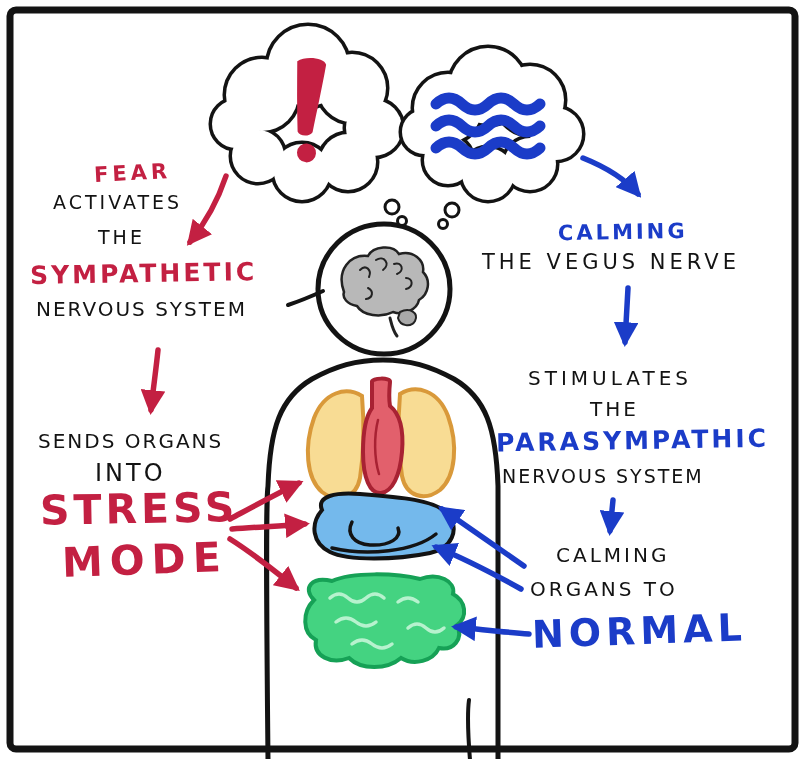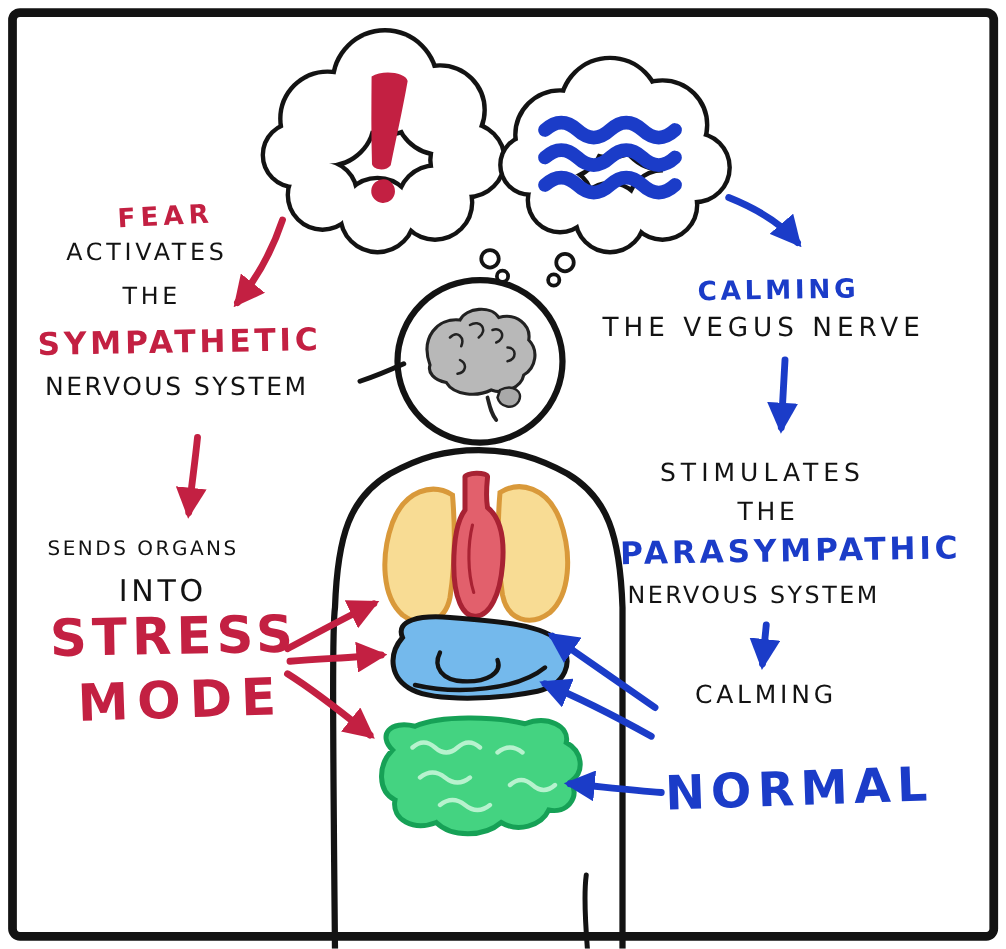--- a/index.html
+++ b/index.html
@@ -152,27 +152,28 @@
     </g>
 
     <rect x="10" y="10" width="785" height="739" rx="6" fill="none" style="stroke:var(--ink)" stroke-width="7"></rect>
   </svg>
 
   <div class="lbl accent-red" style="left:94px;top:163px;font-size:21px;letter-spacing:4px;transform:rotate(-3deg)">FEAR</div>
   <div class="lbl" style="left:53px;top:193px;font-size:19px">ACTIVATES</div>
   <div class="lbl" style="left:98px;top:228px;font-size:19px">THE</div>
   <div class="lbl accent-red" style="left:30px;top:261px;font-size:25px;transform:rotate(-1deg)">SYMPATHETIC</div>
   <div class="lbl" style="left:36px;top:299px;font-size:20px;letter-spacing:2px">NERVOUS SYSTEM</div>
-  <div class="lbl" style="left:38px;top:431px;font-size:16px;letter-spacing:2px">SENDS ORGANS</div>
+  <div class="lbl" style="left:38px;top:431px;font-size:20px;letter-spacing:2px">SENDS ORGANS</div>
   <div class="lbl" style="left:95px;top:461px;font-size:24px">INTO</div>
   <div class="lbl accent-red" style="left:40px;top:489px;font-size:41px;letter-spacing:4px;transform:rotate(-1deg)">STRESS</div>
   <div class="lbl accent-red" style="left:62px;top:540px;font-size:41px;letter-spacing:7px;transform:rotate(-2deg)">MODE</div>
 
   <div class="lbl accent-blue" style="left:558px;top:222px;font-size:21px;transform:rotate(-1deg)">CALMING</div>
   <div class="lbl" style="left:482px;top:252px;font-size:21px;letter-spacing:4px">THE VEGUS NERVE</div>
   <div class="lbl" style="left:528px;top:368px;font-size:20px;letter-spacing:4px">STIMULATES</div>
   <div class="lbl" style="left:590px;top:399px;font-size:20px">THE</div>
   <div class="lbl accent-blue" style="left:496px;top:428px;font-size:25px;transform:rotate(-1deg)">PARASYMPATHIC</div>
   <div class="lbl" style="left:502px;top:467px;font-size:19px;letter-spacing:2px">NERVOUS SYSTEM</div>
   <div class="lbl" style="left:556px;top:545px;font-size:20px">CALMING</div>
+  <div class="lbl" style="left:530px;top:579px;font-size:20px">ORGANS TO</div>
   <div class="lbl accent-blue" style="left:532px;top:612px;font-size:38px;letter-spacing:5px;transform:rotate(-2deg)">NORMAL</div>
 
 </div>
 
 </body></html>

